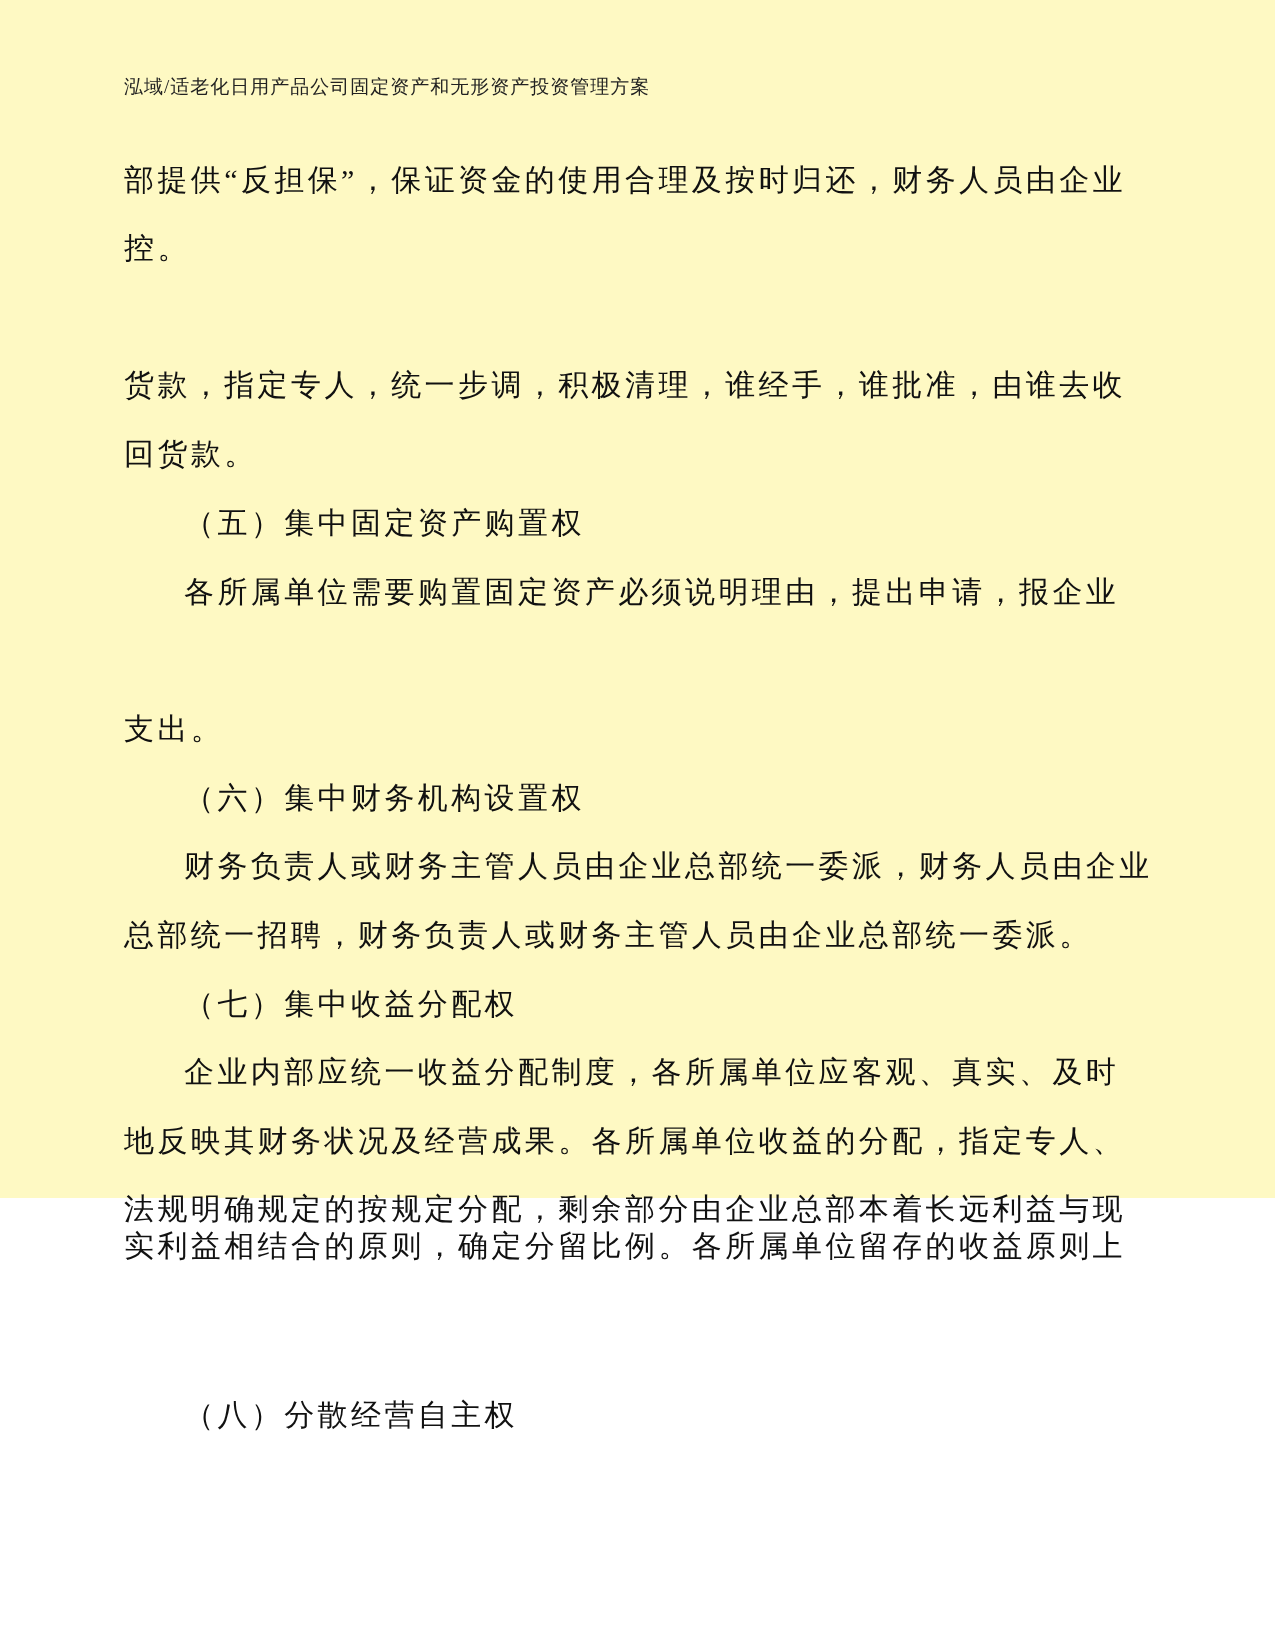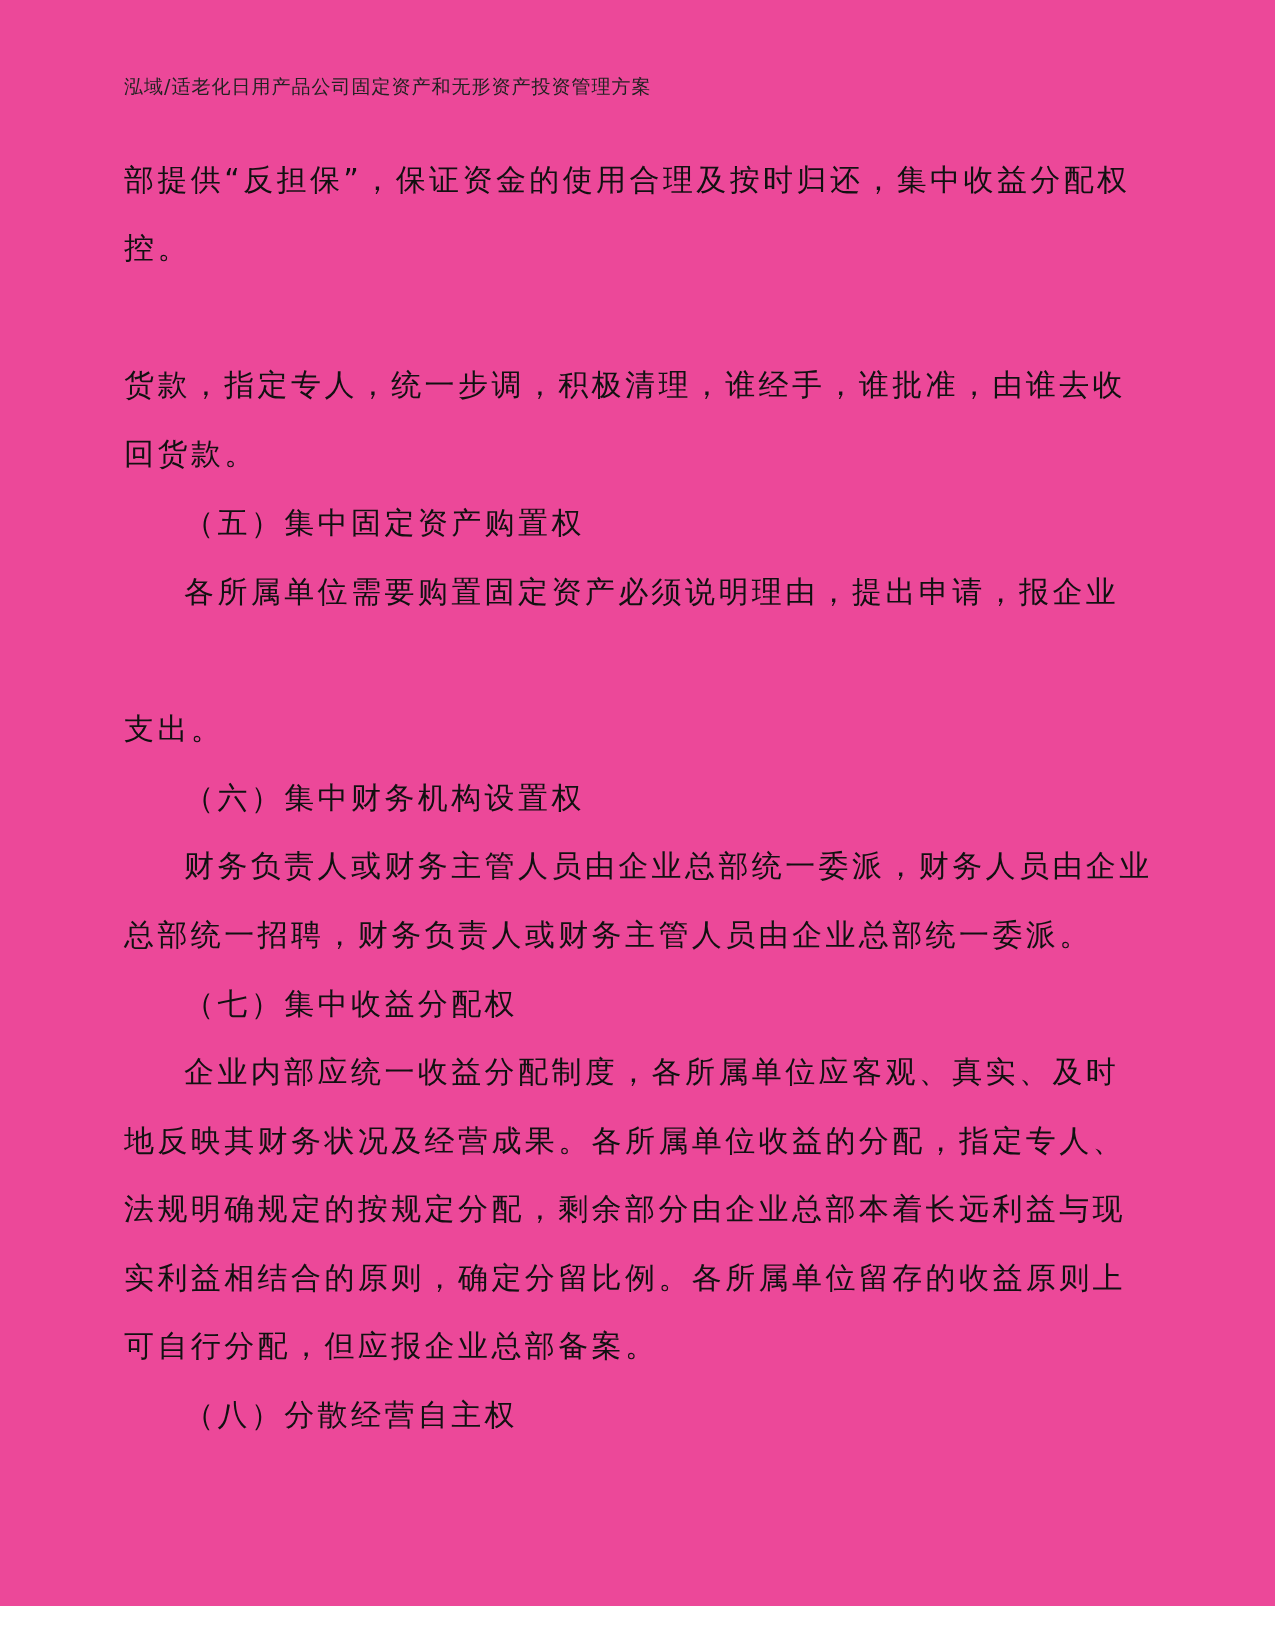--- a/index.html
+++ b/index.html
@@ -12,22 +12,23 @@
       height: 1650px;
       position: relative;
       overflow: hidden;
       font-family: "DejaVu Sans", "Liberation Sans", sans-serif;
       color: #111111;
     }
     .page {
       position: absolute;
       left: 0; top: 0;
       width: 1275px;
-      height: 1606px;
-      background: #ec4899;
+      height: 1198px;
+      background: #fef9c3;
+      font-family: Liberation Serif, serif;
     }
     .running-header {
       position: absolute;
       left: 124px;
       top: 74px;
       font-size: 19px;
       letter-spacing: 1px;
       color: #222;
       white-space: nowrap;
     }
@@ -44,39 +45,38 @@
     .indent { left: 184px; }
     .heading-line { left: 184px; }
   </style>
 </head>
 <body>
 
 <div class="page">
 
   <div class="running-header">泓域/适老化日用产品公司固定资产和无形资产投资管理方案</div>
 
-  <div class="line" style="top:160px">部提供“反担保”，保证资金的使用合理及按时归还，集中收益分配权</div>
+  <div class="line" style="top:160px">部提供“反担保”，保证资金的使用合理及按时归还，财务人员由企业</div>
   <div class="line" style="top:228px">控。</div>
 
   <div class="line" style="top:365px">货款，指定专人，统一步调，积极清理，谁经手，谁批准，由谁去收</div>
   <div class="line" style="top:434px">回货款。</div>
 
   <div class="line heading-line" style="top:503px">（五）集中固定资产购置权</div>
 
   <div class="line indent" style="top:572px">各所属单位需要购置固定资产必须说明理由，提出申请，报企业</div>
   <div class="line heading-line" style="top:778px">（六）集中财务机构设置权</div>
 
   <div class="line" style="top:709px">支出。</div>
 
   <div class="line indent" style="top:846px">财务负责人或财务主管人员由企业总部统一委派，财务人员由企业</div>
   <div class="line" style="top:915px">总部统一招聘，财务负责人或财务主管人员由企业总部统一委派。</div>
 
   <div class="line heading-line" style="top:984px">（七）集中收益分配权</div>
 
   <div class="line indent" style="top:1052px">企业内部应统一收益分配制度，各所属单位应客观、真实、及时</div>
   <div class="line" style="top:1121px">地反映其财务状况及经营成果。各所属单位收益的分配，指定专人、</div>
   <div class="line" style="top:1189px">法规明确规定的按规定分配，剩余部分由企业总部本着长远利益与现</div>
-  <div class="line" style="top:1258px">实利益相结合的原则，确定分留比例。各所属单位留存的收益原则上</div>
-  <div class="line" style="top:1326px">可自行分配，但应报企业总部备案。</div>
+  <div class="line" style="top:1226px">实利益相结合的原则，确定分留比例。各所属单位留存的收益原则上</div>
 
   <div class="line heading-line" style="top:1395px">（八）分散经营自主权</div>
 
 </div>
 
 </body></html>

